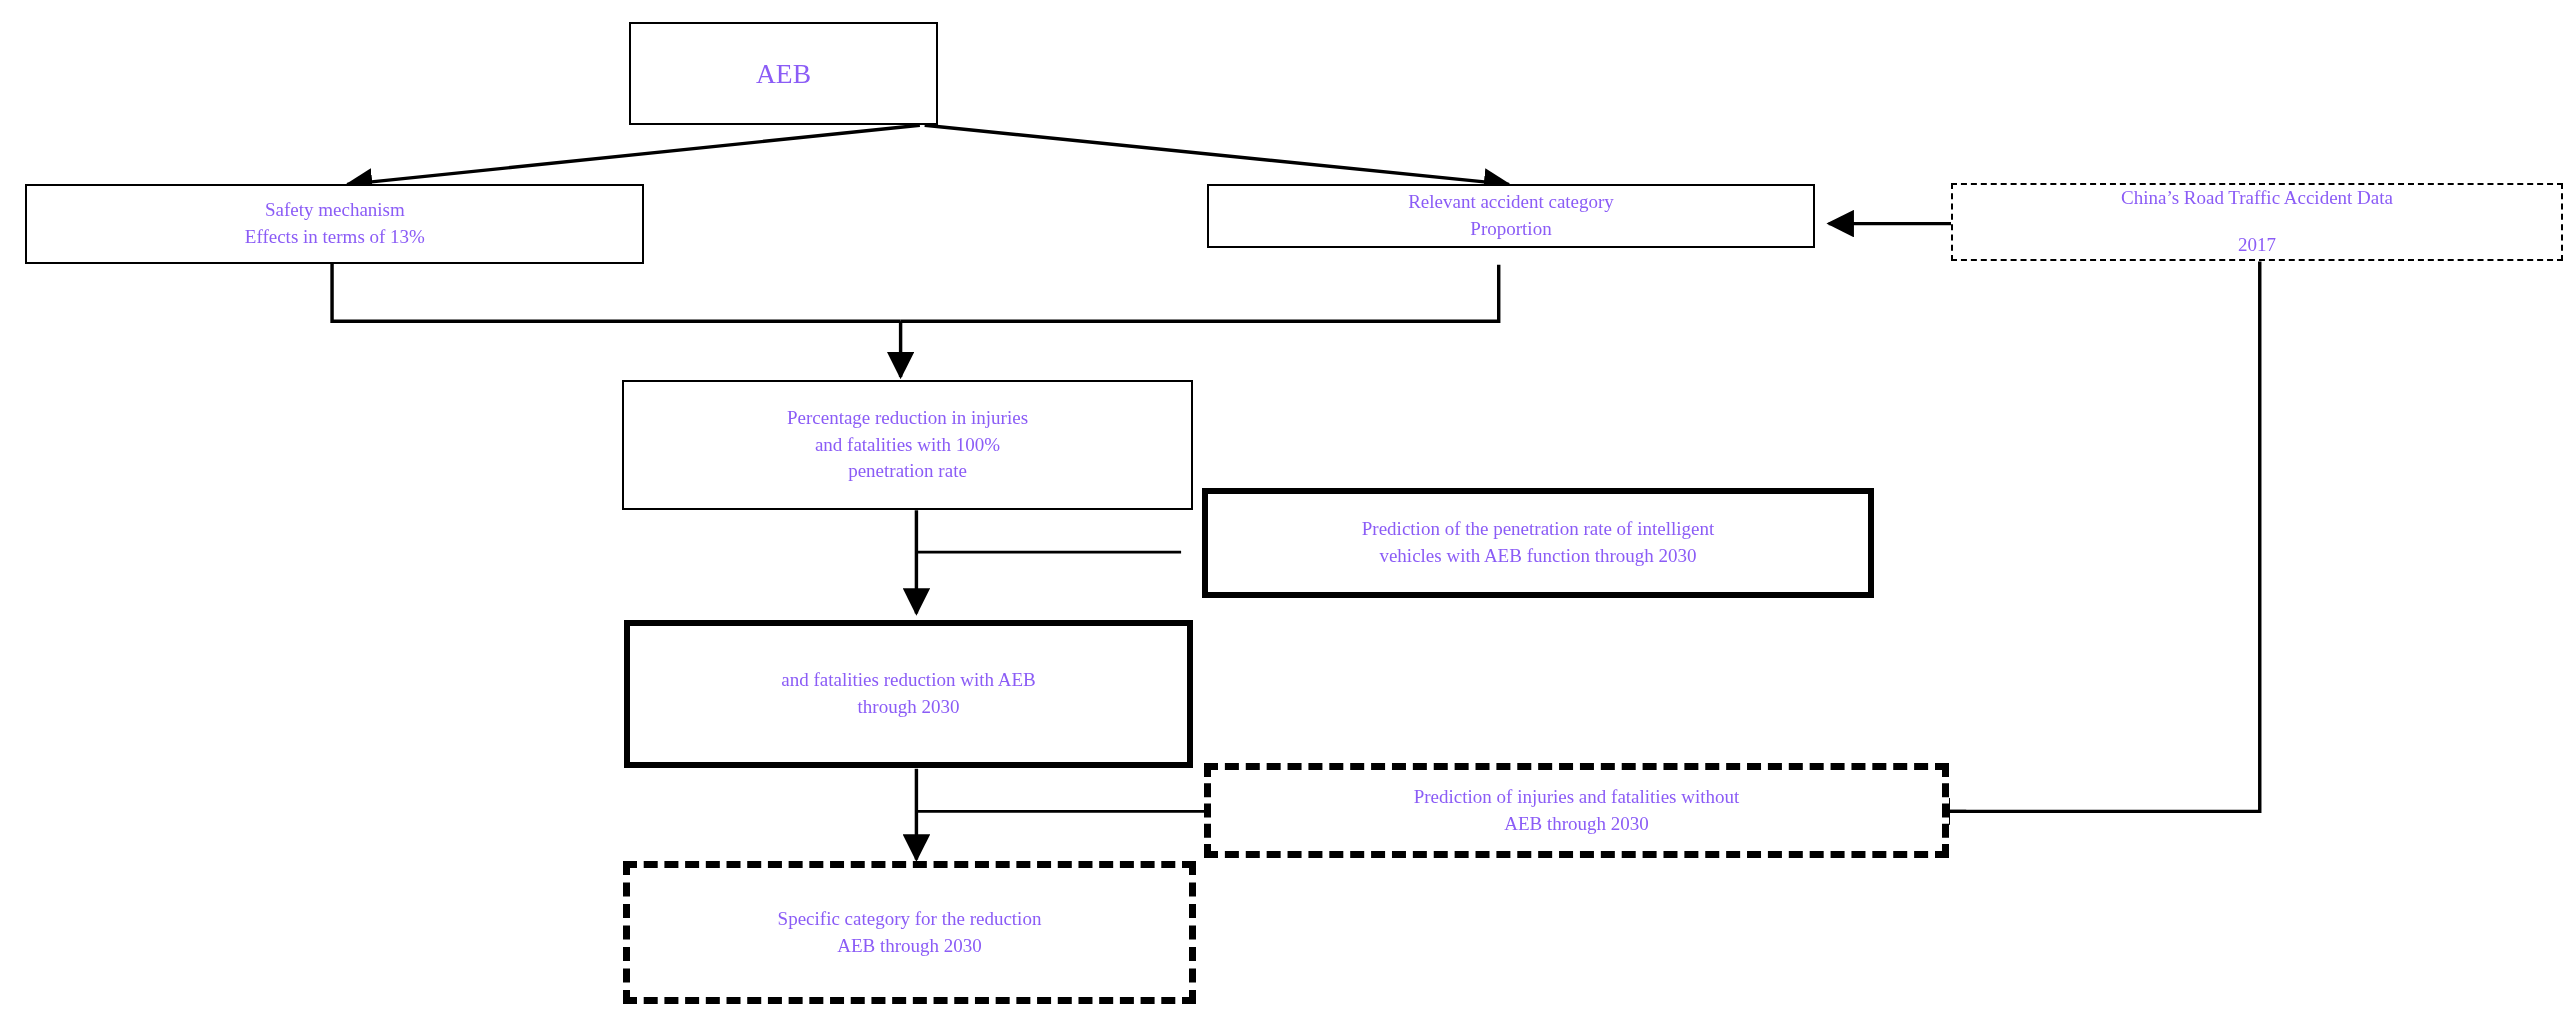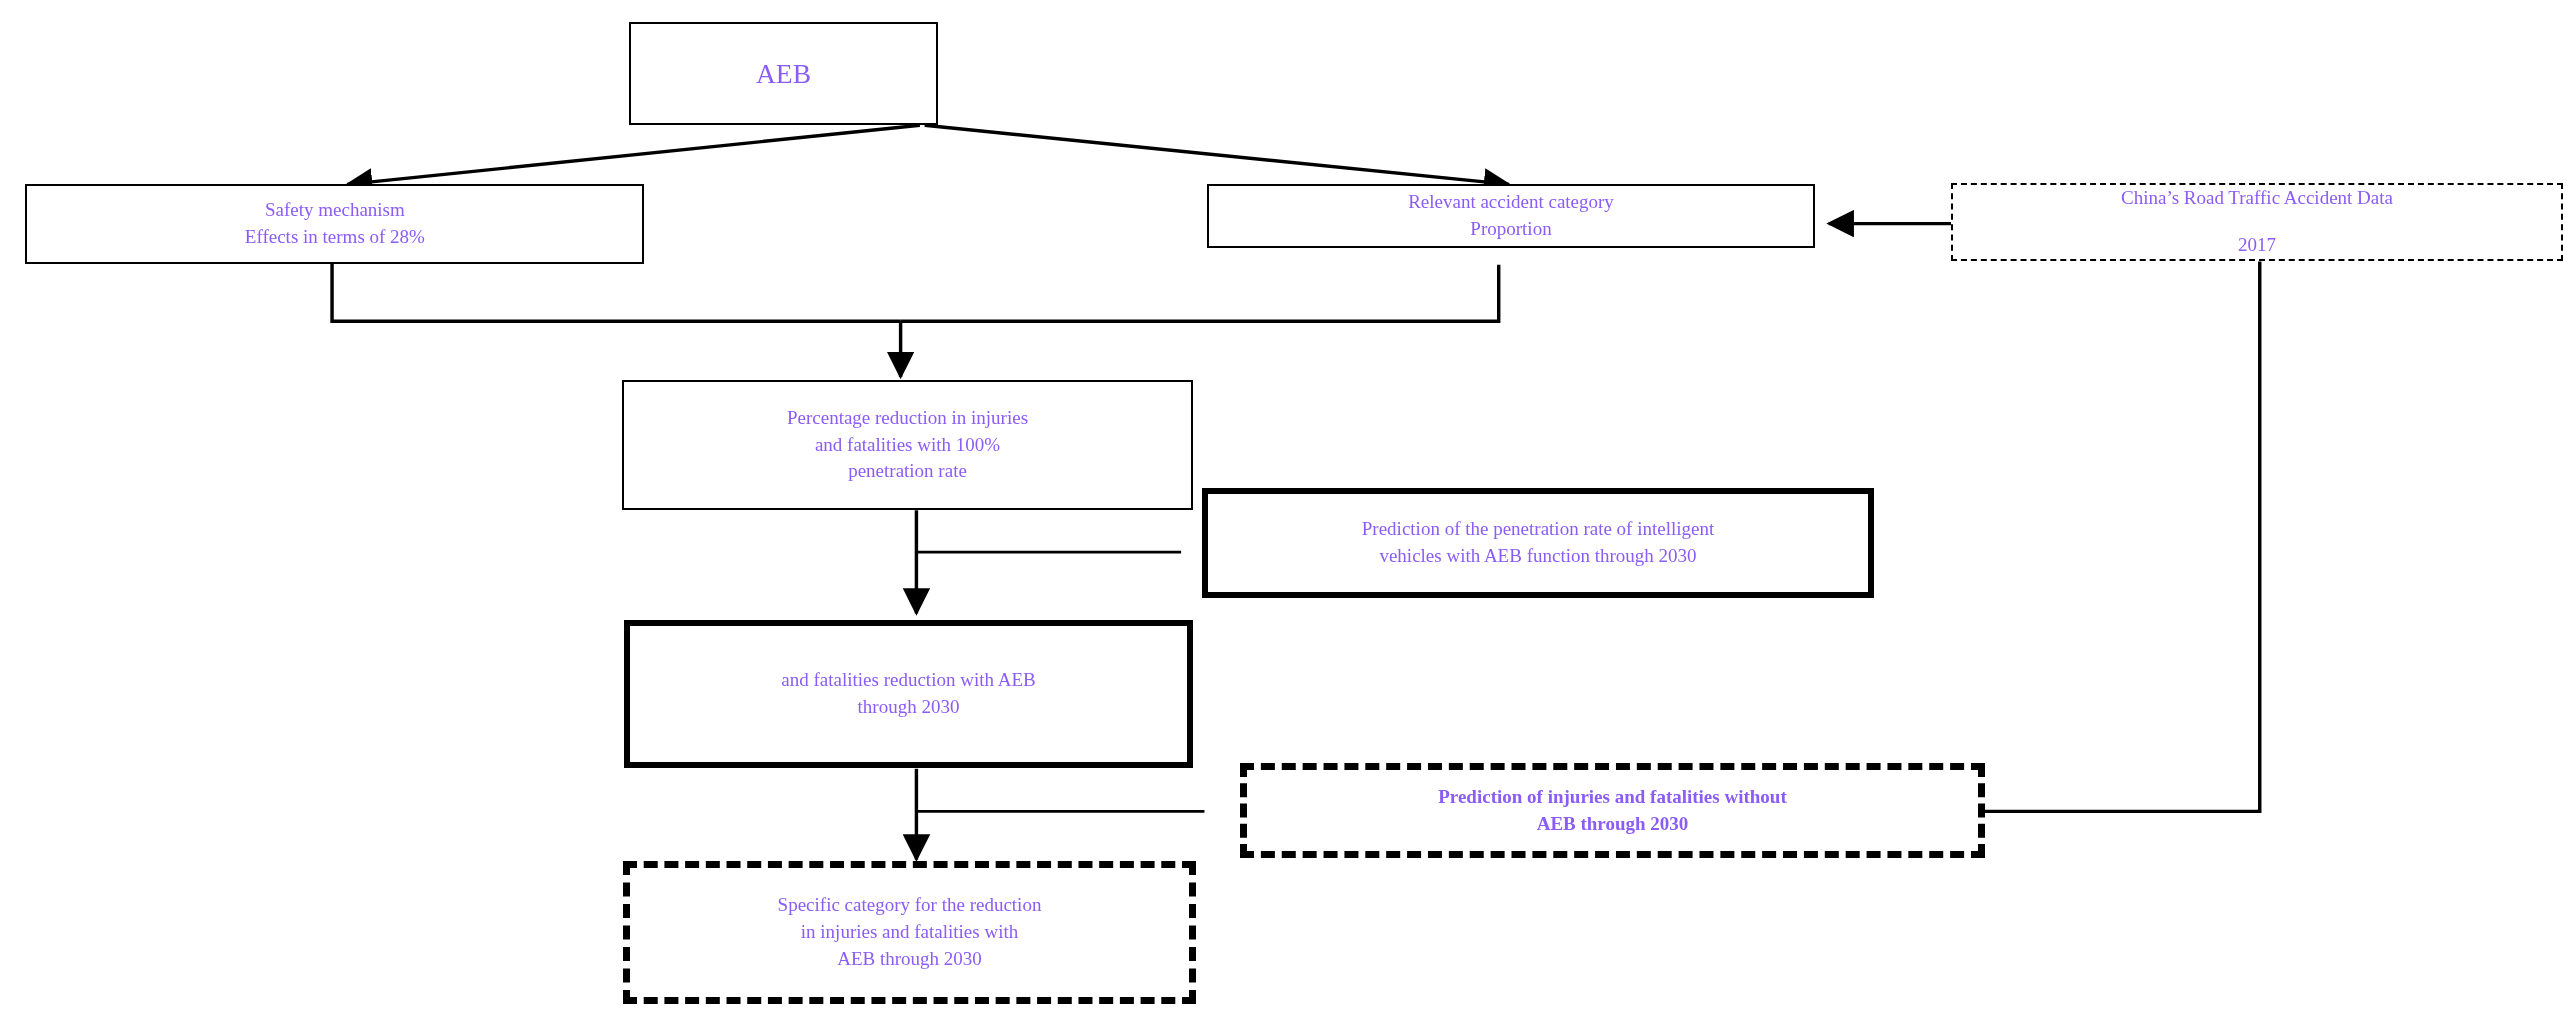--- a/index.html
+++ b/index.html
@@ -107,21 +107,21 @@
       <line x1="2860" y1="1180" x2="2800" y2="1180" stroke="#000" stroke-width="5" marker-end="url(#arrowFilled)"></line>
     </g>
   </svg>
 
   <div class="node-box b-solid-thin fs-big" style="left:629px; top:22px; width:309px; height:103px;">
     <span class="line">AEB</span>
   </div>
 
   <div class="node-box b-solid-thin fs-std" style="left:25.4px; top:184px; width:619px; height:80px;">
     <span class="line">Safety mechanism</span>
-    <span class="line">Effects in terms of 28%</span>
+    <span class="line">Effects in terms of 13%</span>
   </div>
 
   <div class="node-box b-solid-thin fs-std" style="left:1207px; top:184px; width:608px; height:64px;">
     <span class="line">Relevant accident category</span>
     <span class="line">Proportion</span>
   </div>
 
   <div class="node-box b-dashdot fs-std" style="left:1951px; top:183px; width:612px; height:78px;gap:20px;">
     <span class="line">China’s Road Traffic Accident Data</span>
     <span class="line">2017</span>
@@ -136,25 +136,24 @@
   <div class="node-box b-solid-thick fs-std" style="left:1202px; top:488px; width:672px; height:110px;">
     <span class="line">Prediction of the penetration rate of intelligent</span>
     <span class="line">vehicles with AEB function through 2030</span>
   </div>
 
   <div class="node-box b-solid-thick fs-std" style="left:624px; top:620px; width:569px; height:148px;">
     <span class="line">and fatalities reduction with AEB</span>
     <span class="line">through 2030</span>
   </div>
 
-  <div class="node-box b-dashed-thick fs-std" style="left:1240px; top:763px; width:745px; height:95px;font-weight:bold;">
+  <div class="node-box b-dashed-thick fs-std" style="left:1204px; top:763px; width:745px; height:95px;">
     <span class="line">Prediction of injuries and fatalities without</span>
     <span class="line">AEB through 2030</span>
   </div>
 
   <div class="node-box b-dashed-thick fs-std" style="left:623px; top:861px; width:573px; height:143px;">
     <span class="line">Specific category for the reduction</span>
-    <span class="line">in injuries and fatalities with</span>
     <span class="line">AEB through 2030</span>
   </div>
 
 </div>
 
 
 </body></html>

